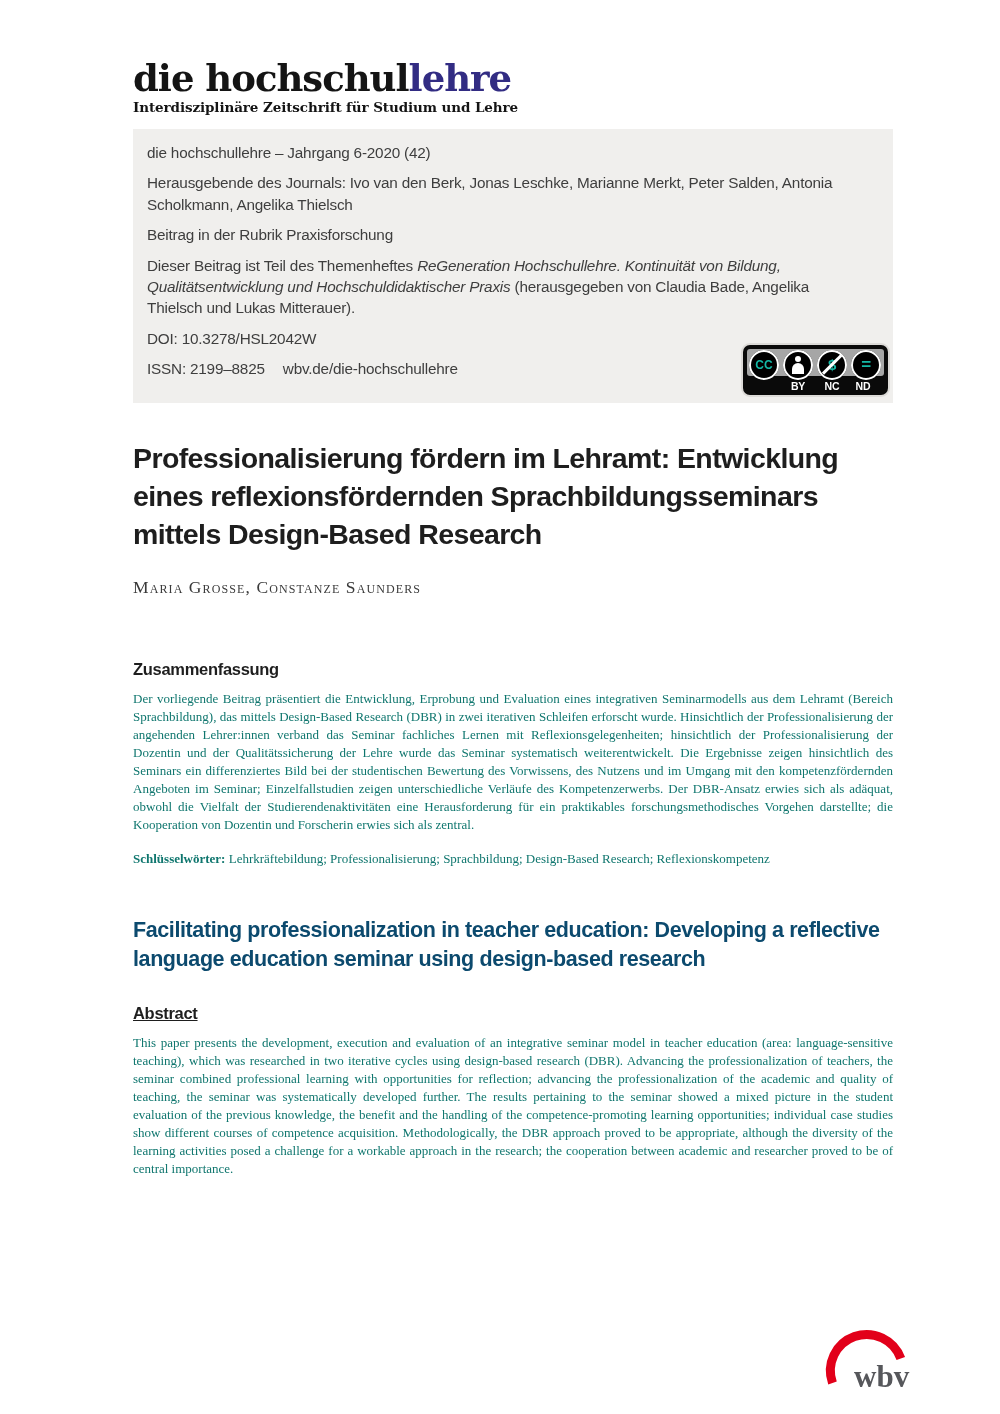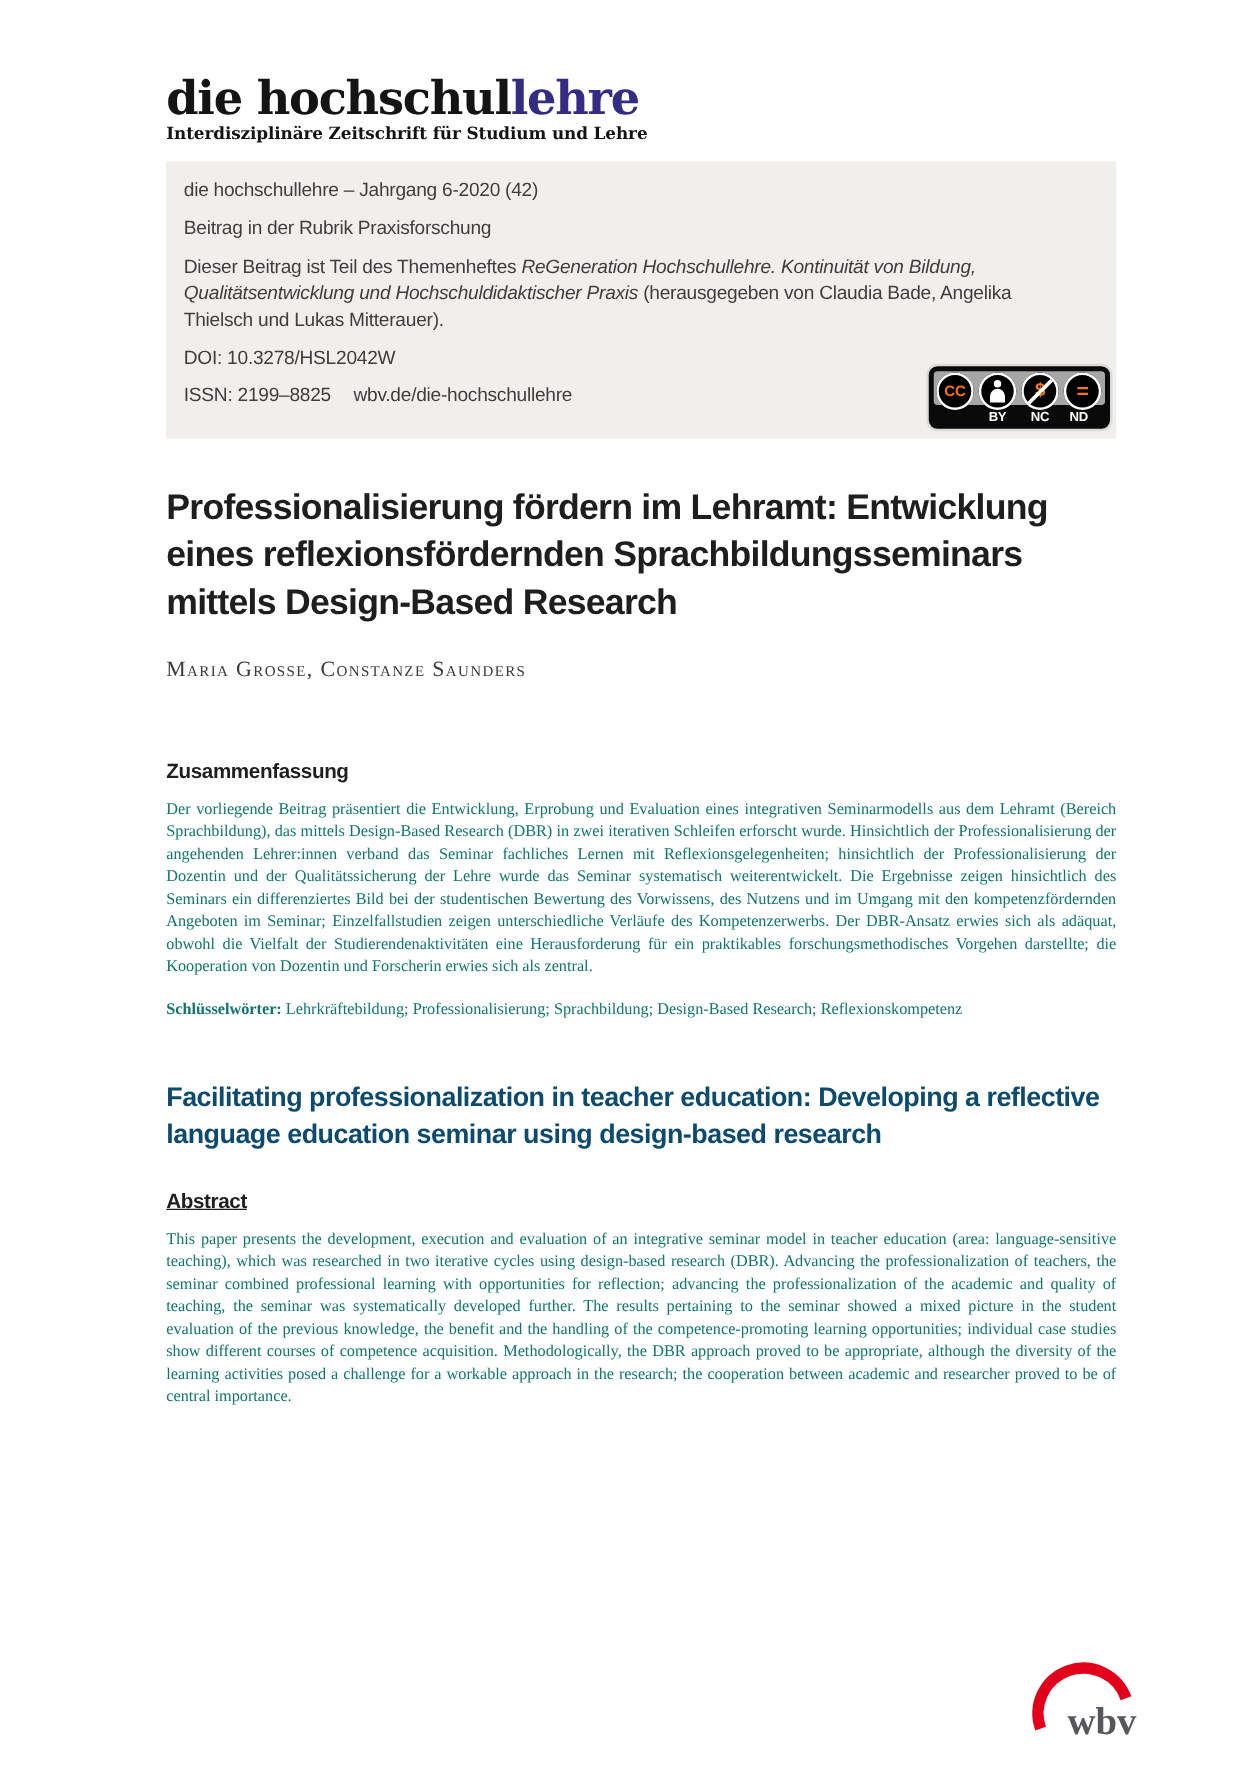--- a/index.html
+++ b/index.html
@@ -39,21 +39,21 @@
     background:#0a0a0a;border-radius:7px;box-shadow:0 0 0 2px #dddbd8;
   }
   .cc-gray{
     position:absolute;left:4px;right:4px;top:4px;height:27px;
     background:#a6a6a6;border-radius:3px;
   }
   .cc-circle{
     position:absolute;top:5px;width:30px;height:30px;border-radius:50%;
     background:#000;box-shadow:inset 0 0 0 2px #fff;
     display:flex;align-items:center;justify-content:center;
-    color:#f97316;font-family:"Liberation Sans", sans-serif;font-weight:bold;
+    color:#14b8a6;font-family:"Liberation Sans", sans-serif;font-weight:bold;
   }
   .cc-c1{left:6px;font-size:12px;letter-spacing:0;}
   .cc-c2{left:40px;}
   .cc-c3{left:74px;font-size:15px;}
   .cc-c4{left:108px;font-size:17px;}
   .cc-person{position:relative;width:14px;height:18px;}
   .cc-person .head{position:absolute;left:4px;top:0;width:6px;height:6px;border-radius:50%;background:#fff;}
   .cc-person .bodyp{position:absolute;left:1px;top:7px;width:12px;height:11px;border-radius:6px 6px 0 0;background:#fff;}
   .cc-slash{position:absolute;width:26px;height:2.5px;background:#fff;transform:rotate(-45deg);}
   .cc-labels{position:absolute;left:4px;right:4px;bottom:2px;height:13px;}
@@ -97,20 +97,21 @@
 
 <div class="content">
 
   <div class="masthead">
     <div class="logo-line"><span>die hochschul</span><span class="logo-accent">lehre</span></div>
     <div class="logo-sub">Interdisziplinäre Zeitschrift für Studium und Lehre</div>
   </div>
 
   <div class="info-box">
     <p>die hochschullehre – Jahrgang 6-2020 (42)</p>
+    <p>Herausgebende des Journals: Ivo van den Berk, Jonas Leschke, Marianne Merkt, Peter Salden, Antonia Scholkmann, Angelika Thielsch</p>
     <p>Beitrag in der Rubrik Praxisforschung</p>
     <p><span>Dieser Beitrag ist Teil des Themenheftes </span><span class="it">ReGeneration Hochschullehre. Kontinuität von Bildung, Qualitätsentwicklung und Hochschuldidaktischer Praxis</span><span> (herausgegeben von Claudia Bade, Angelika Thielsch und Lukas Mitterauer).</span></p>
     <p>DOI: 10.3278/HSL2042W</p>
     <p><span>ISSN: 2199–8825</span><span class="issn-gap"></span><span>wbv.de/die-hochschullehre</span></p>
 
     <div class="cc-badge">
       <div class="cc-gray"></div>
       <div class="cc-circle cc-c1">CC</div>
       <div class="cc-circle cc-c2">
         <div class="cc-person">

